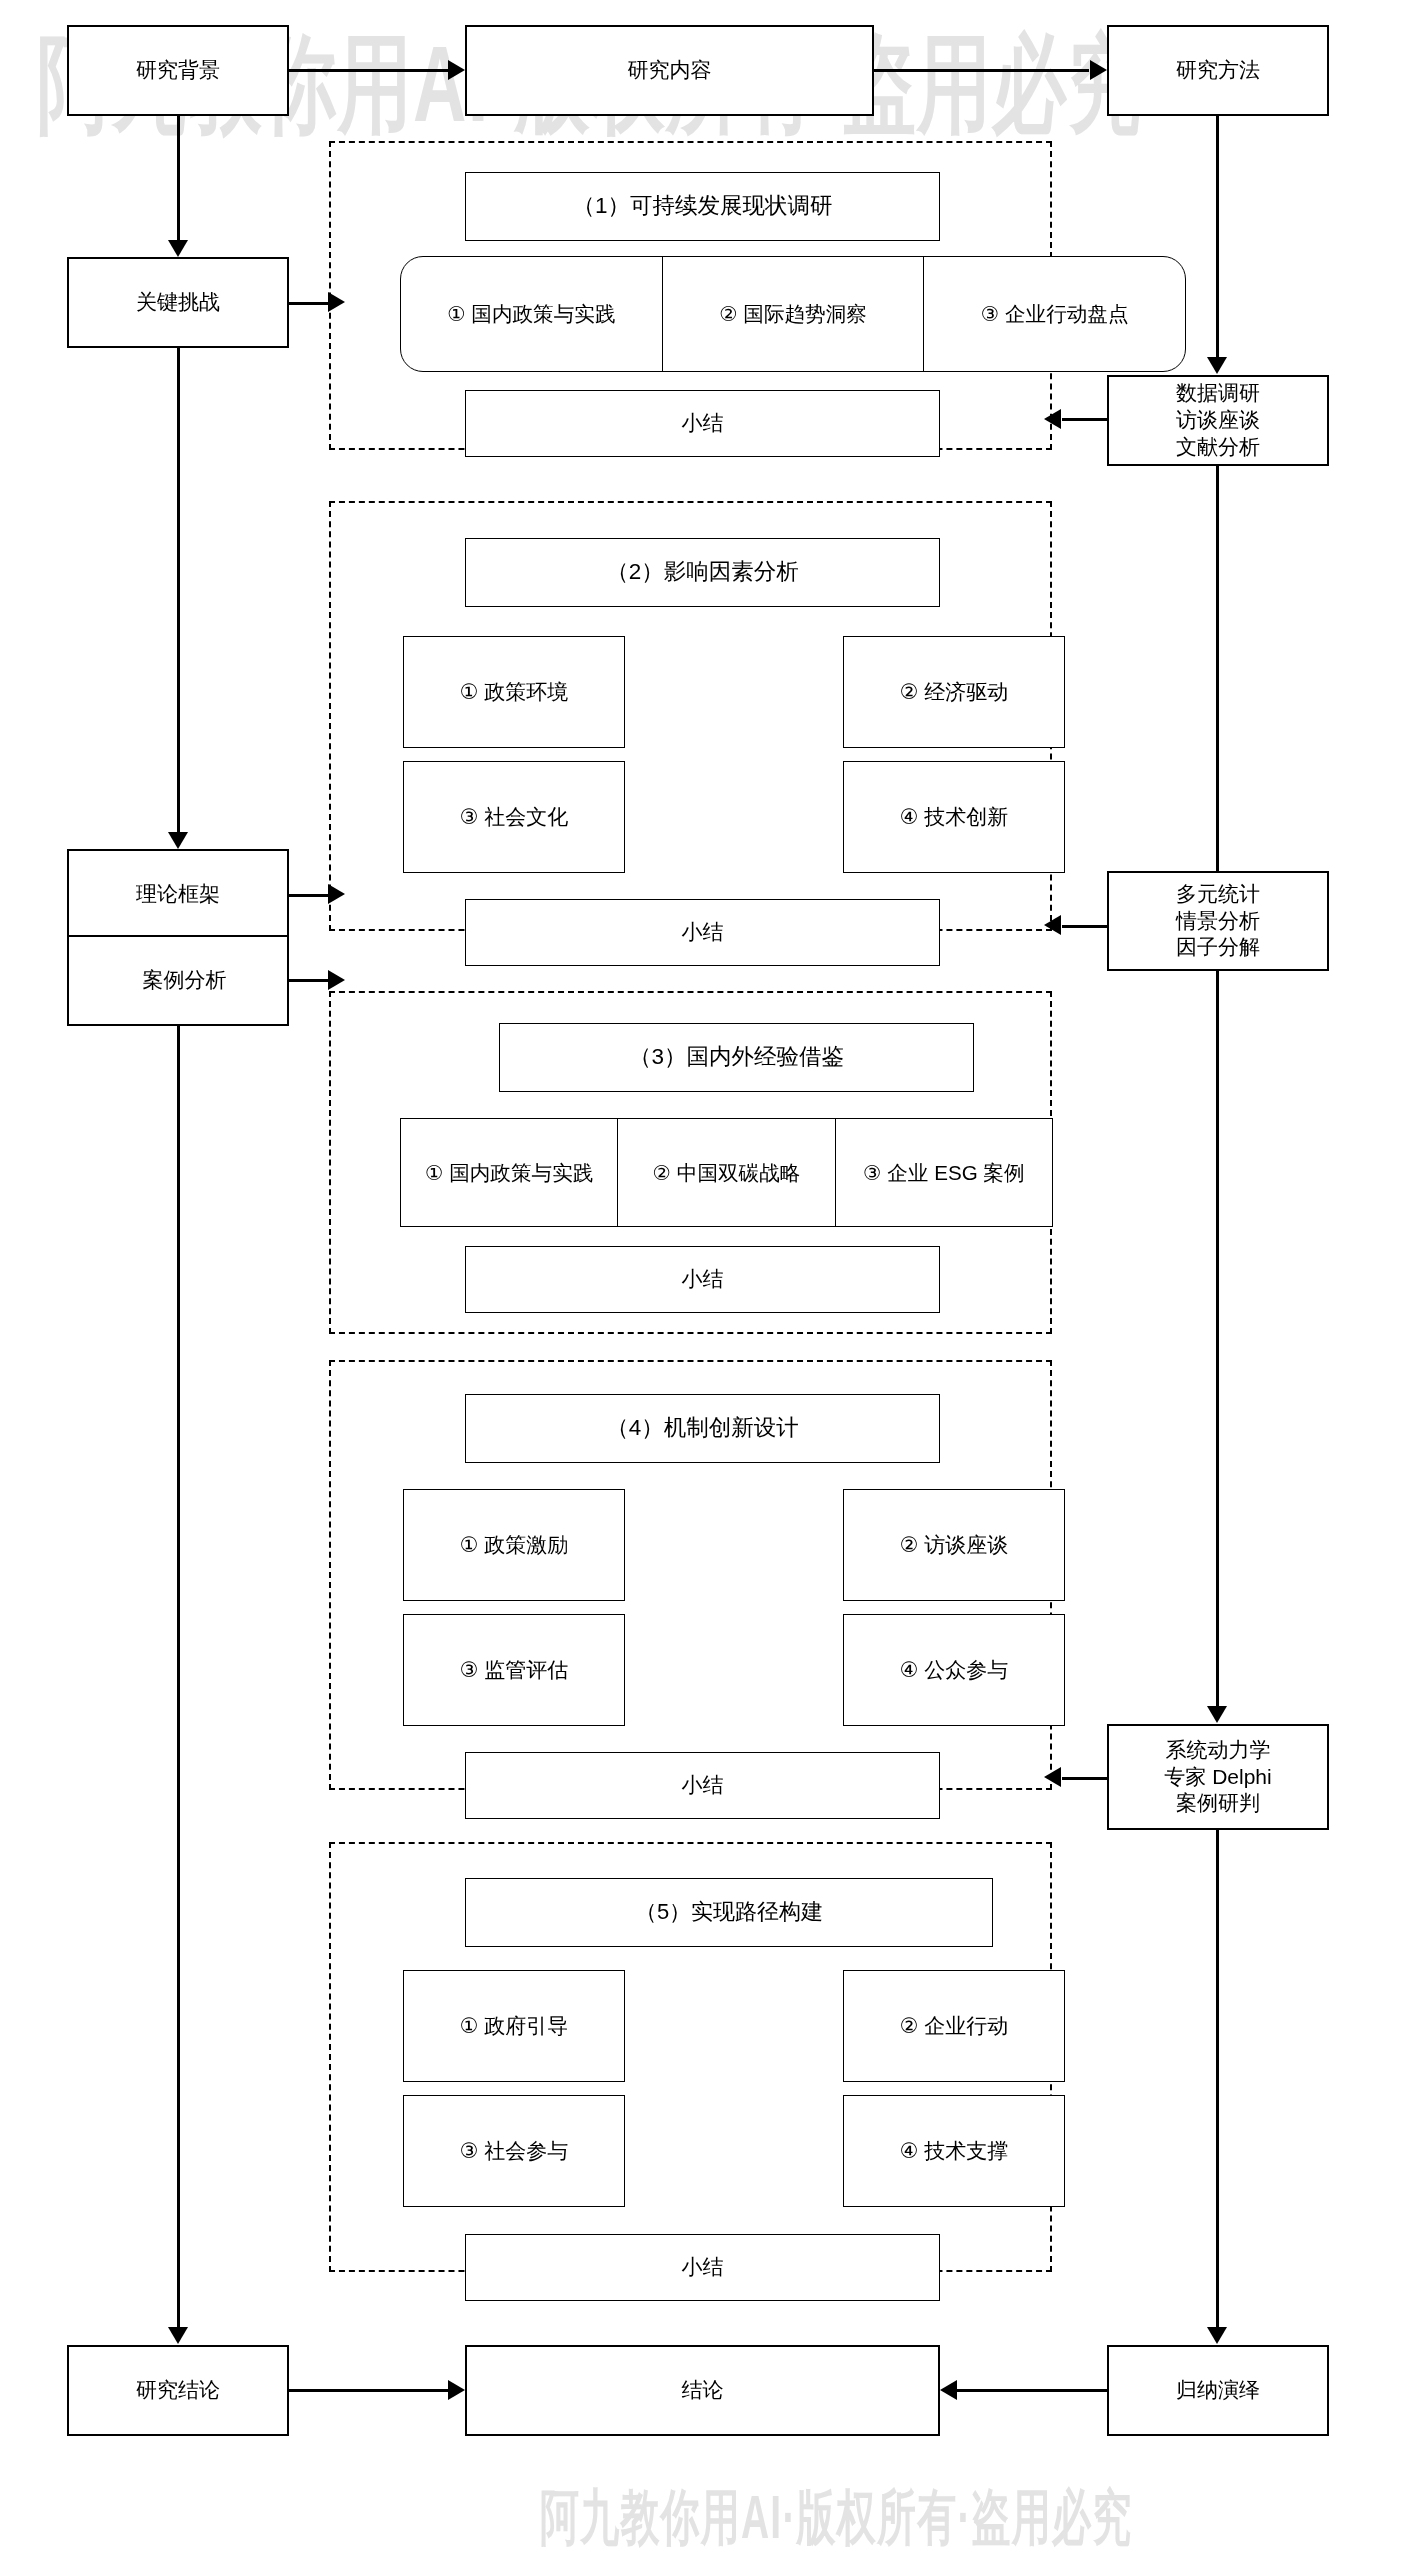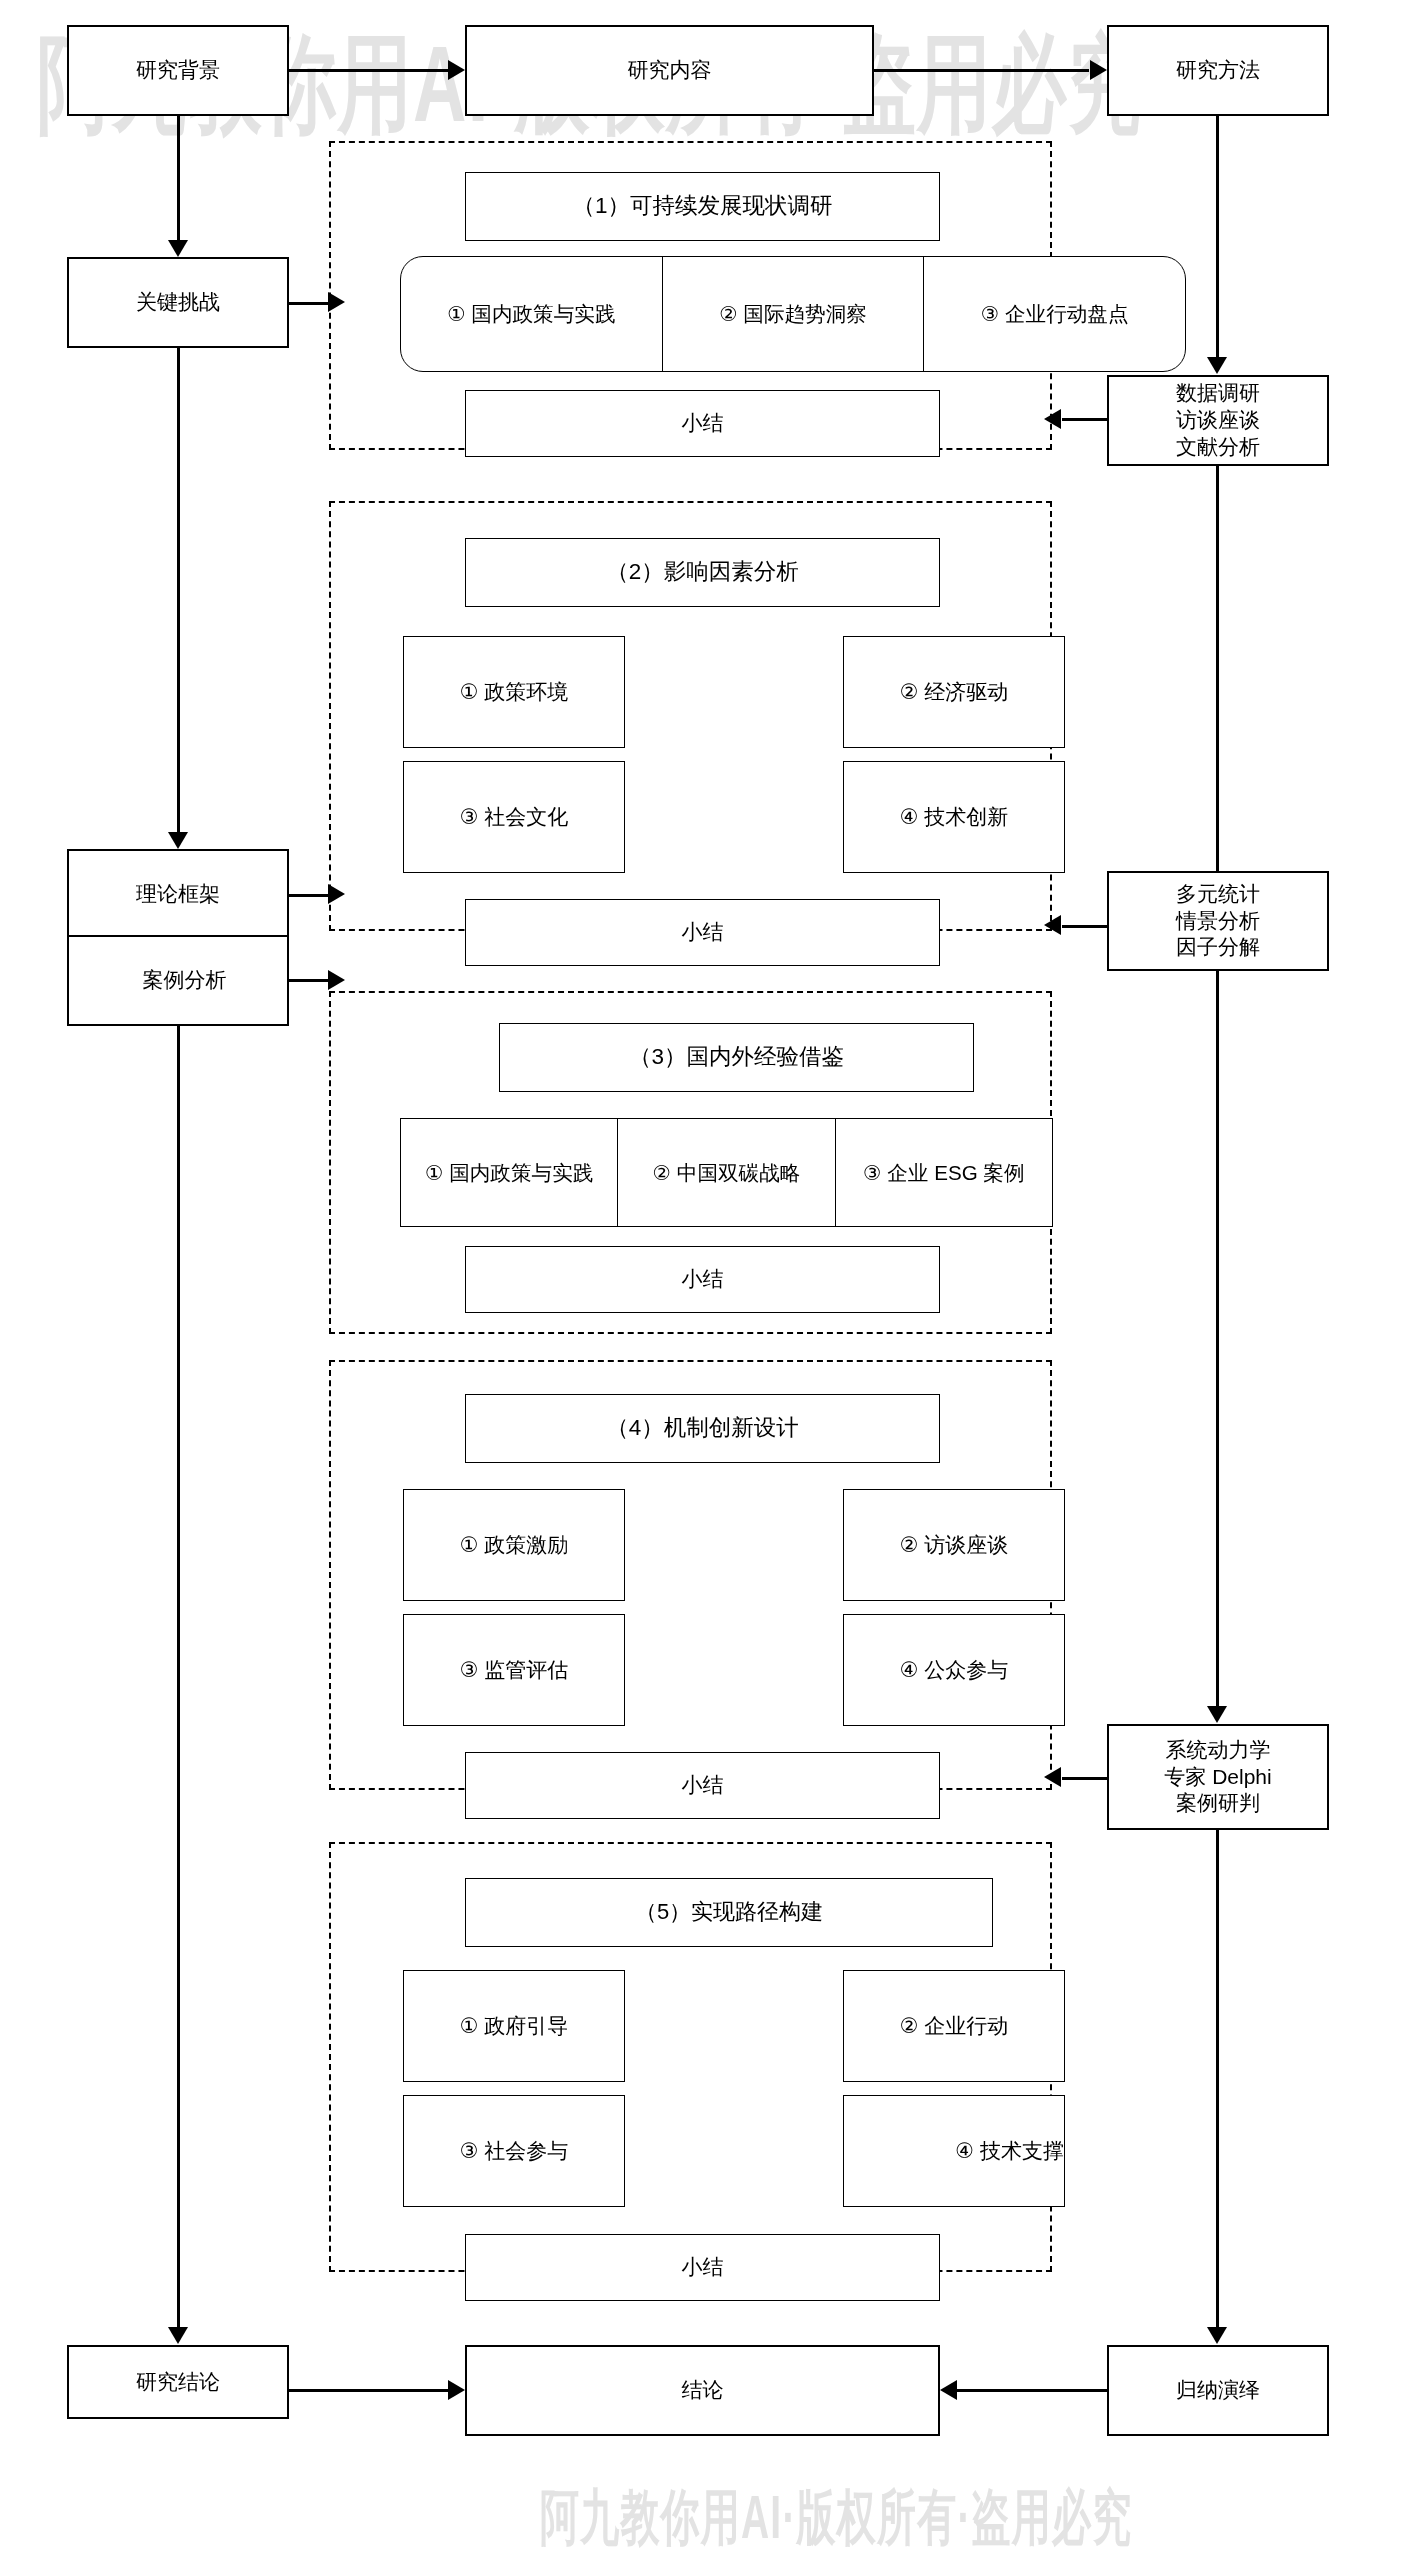--- a/index.html
+++ b/index.html
@@ -158,21 +158,21 @@
   </div>
 
   <div class="node thick" style="left:67px; top:849px; width:222px; height:91px;">
     <span class="lbl">理论框架</span>
   </div>
 
   <div class="node thick" style="left:67px; top:935px; width:222px; height:91px;padding-left:13px;">
     <span class="lbl">案例分析</span>
   </div>
 
-  <div class="node thick" style="left:67px; top:2345px; width:222px; height:74px;">
+  <div class="node thick" style="left:67px; top:2345px; width:222px; height:91px;">
     <span class="lbl">研究结论</span>
   </div>
 
   <div class="ln-v" style="left:177px; top:116px; width:2.5px; height:125px;"></div>
   <div class="arrow down" style="left:168px; top:240px;"></div>
 
   <div class="ln-v" style="left:177px; top:348px; width:2.5px; height:485px;"></div>
   <div class="arrow down" style="left:168px; top:832px;"></div>
 
   <div class="ln-v" style="left:177px; top:940px; width:2.5px; height:0px;"></div>
@@ -329,21 +329,21 @@
 
   <div class="node" style="left:403px; top:1970px; width:222px; height:112px;">
     <span class="lbl">① 政府引导</span>
   </div>
   <div class="node" style="left:843px; top:1970px; width:222px; height:112px;">
     <span class="lbl">② 企业行动</span>
   </div>
   <div class="node" style="left:403px; top:2095px; width:222px; height:112px;">
     <span class="lbl">③ 社会参与</span>
   </div>
-  <div class="node" style="left:843px; top:2095px; width:222px; height:112px;text-align:right;">
+  <div class="node" style="left:843px; top:2095px; width:222px; height:112px;">
     <span class="lbl">④ 技术支撑</span>
   </div>
 
   <div class="node" style="left:465px; top:2234px; width:475px; height:67px;">
     <span class="lbl">小结</span>
   </div>
 
   <div class="node thick" style="left:465px; top:2345px; width:475px; height:91px;">
     <span class="lbl">结论</span>
   </div>

